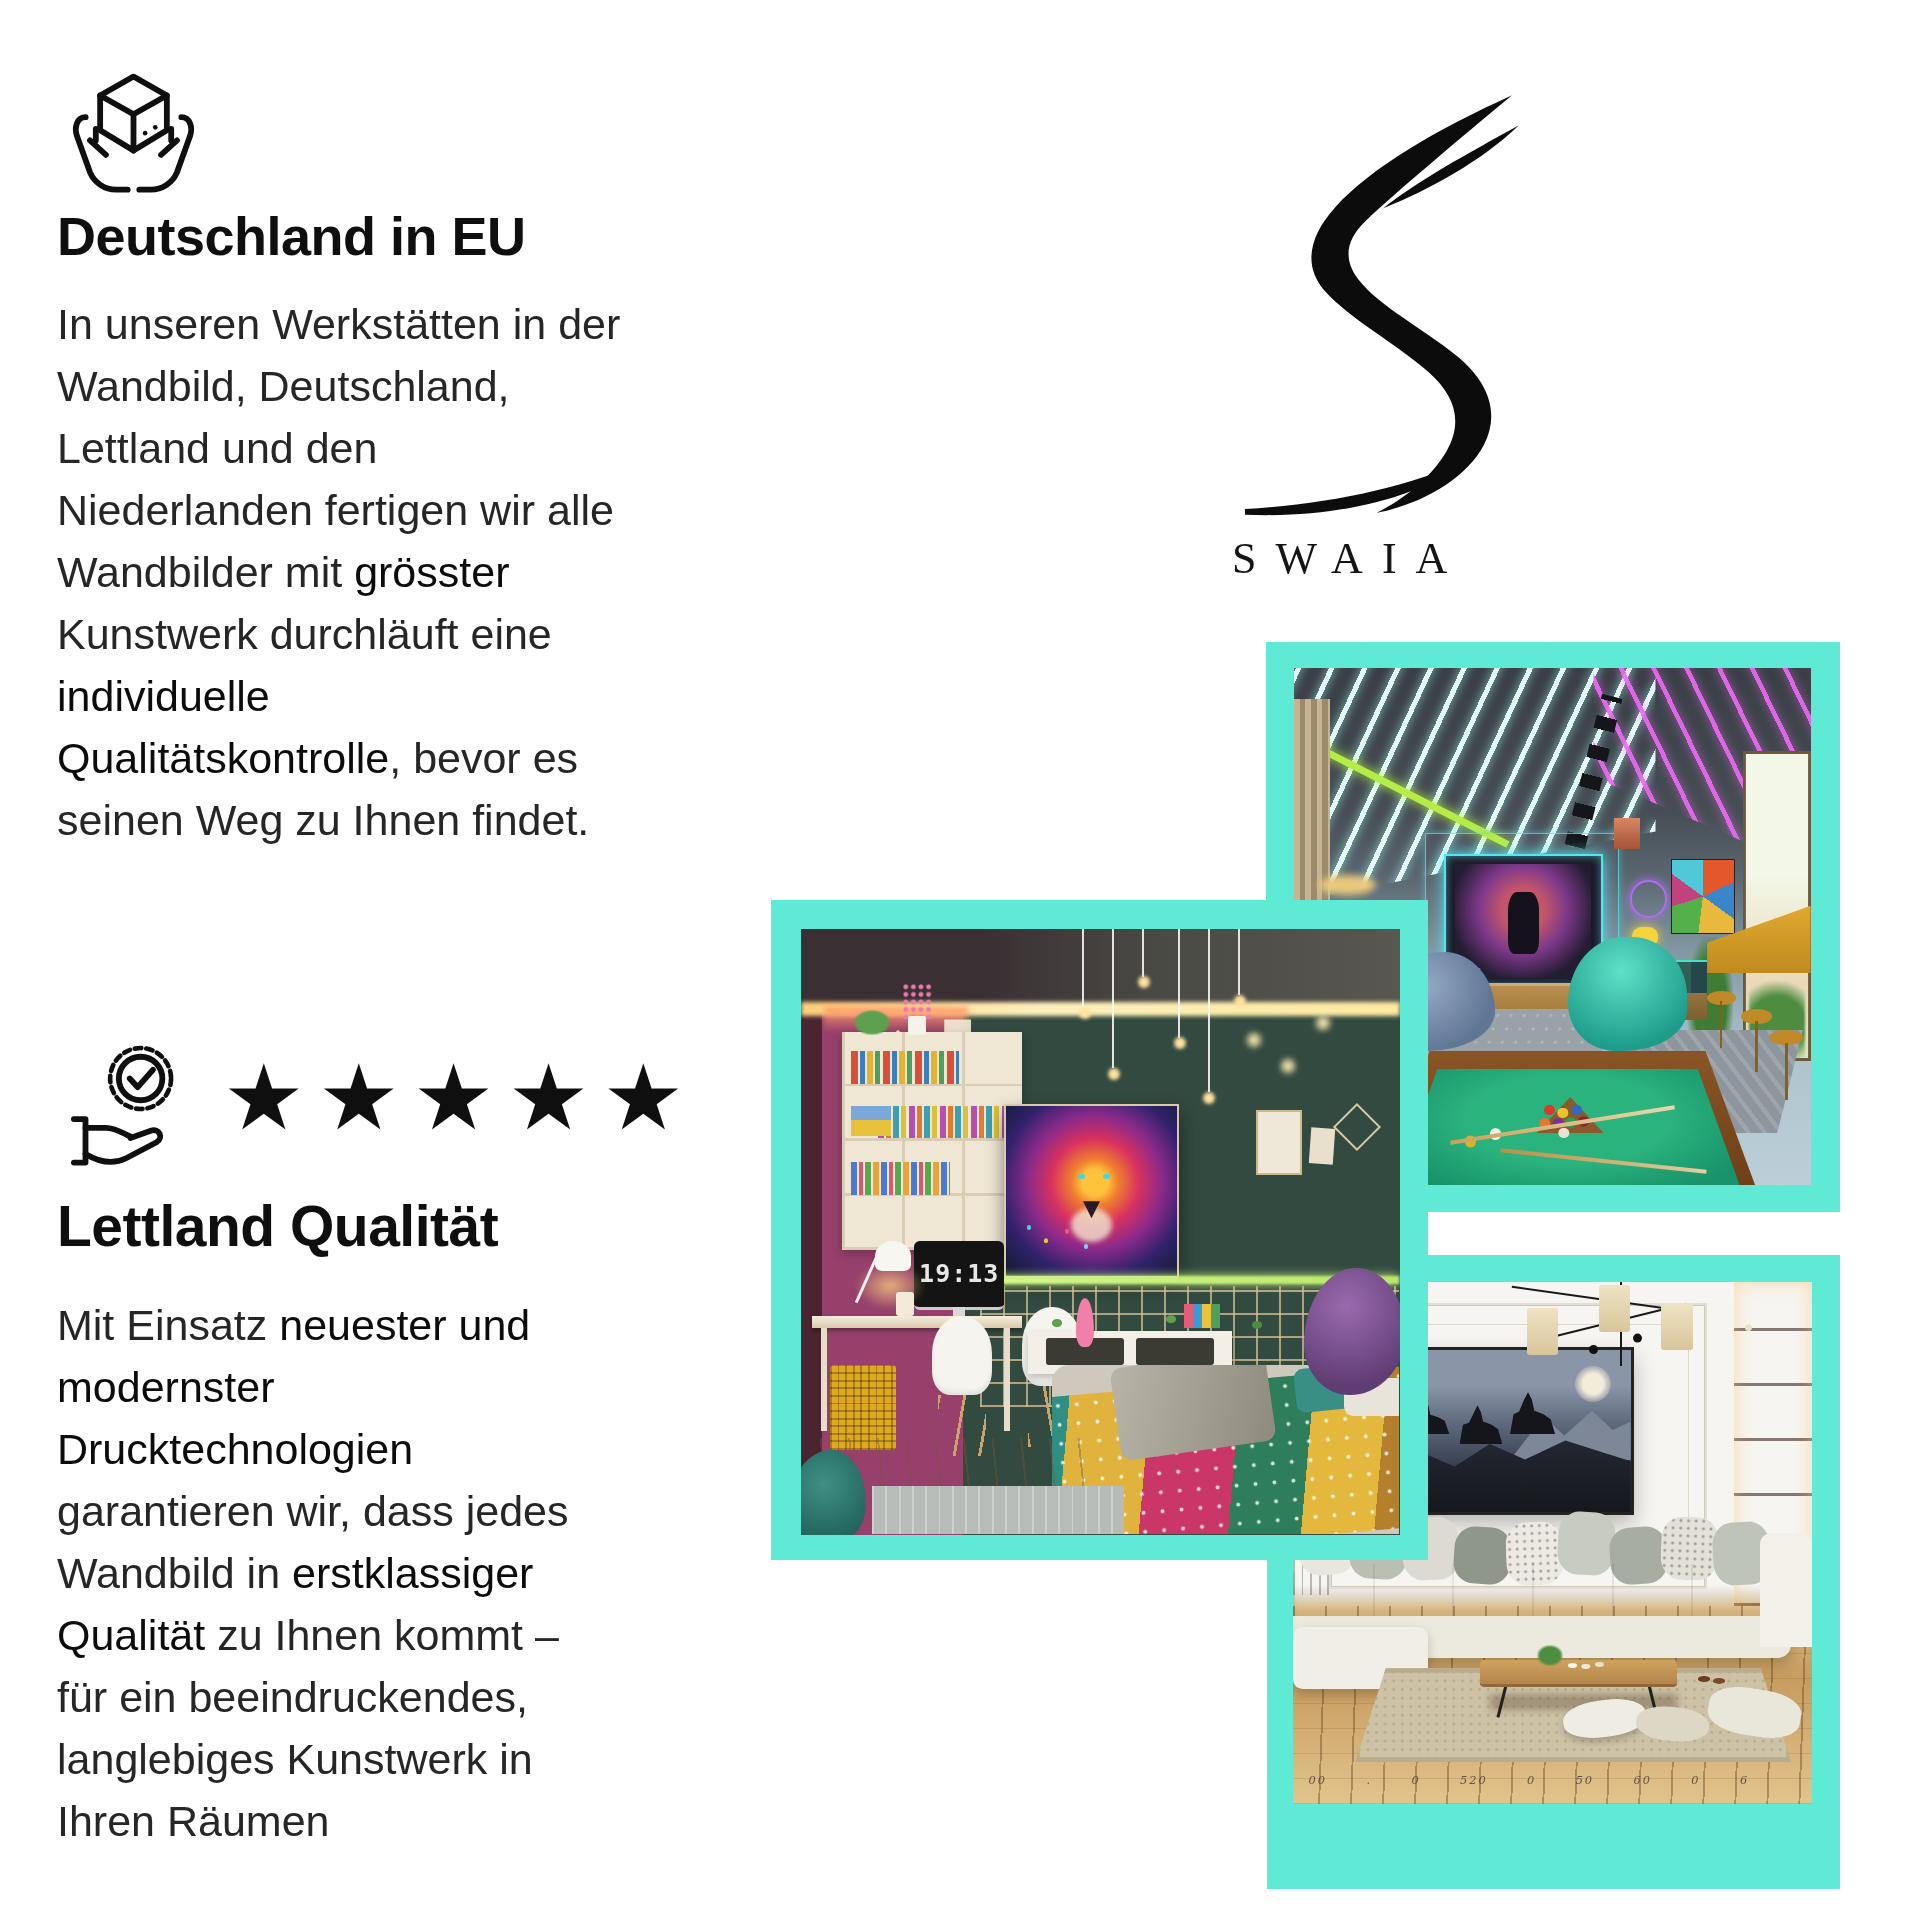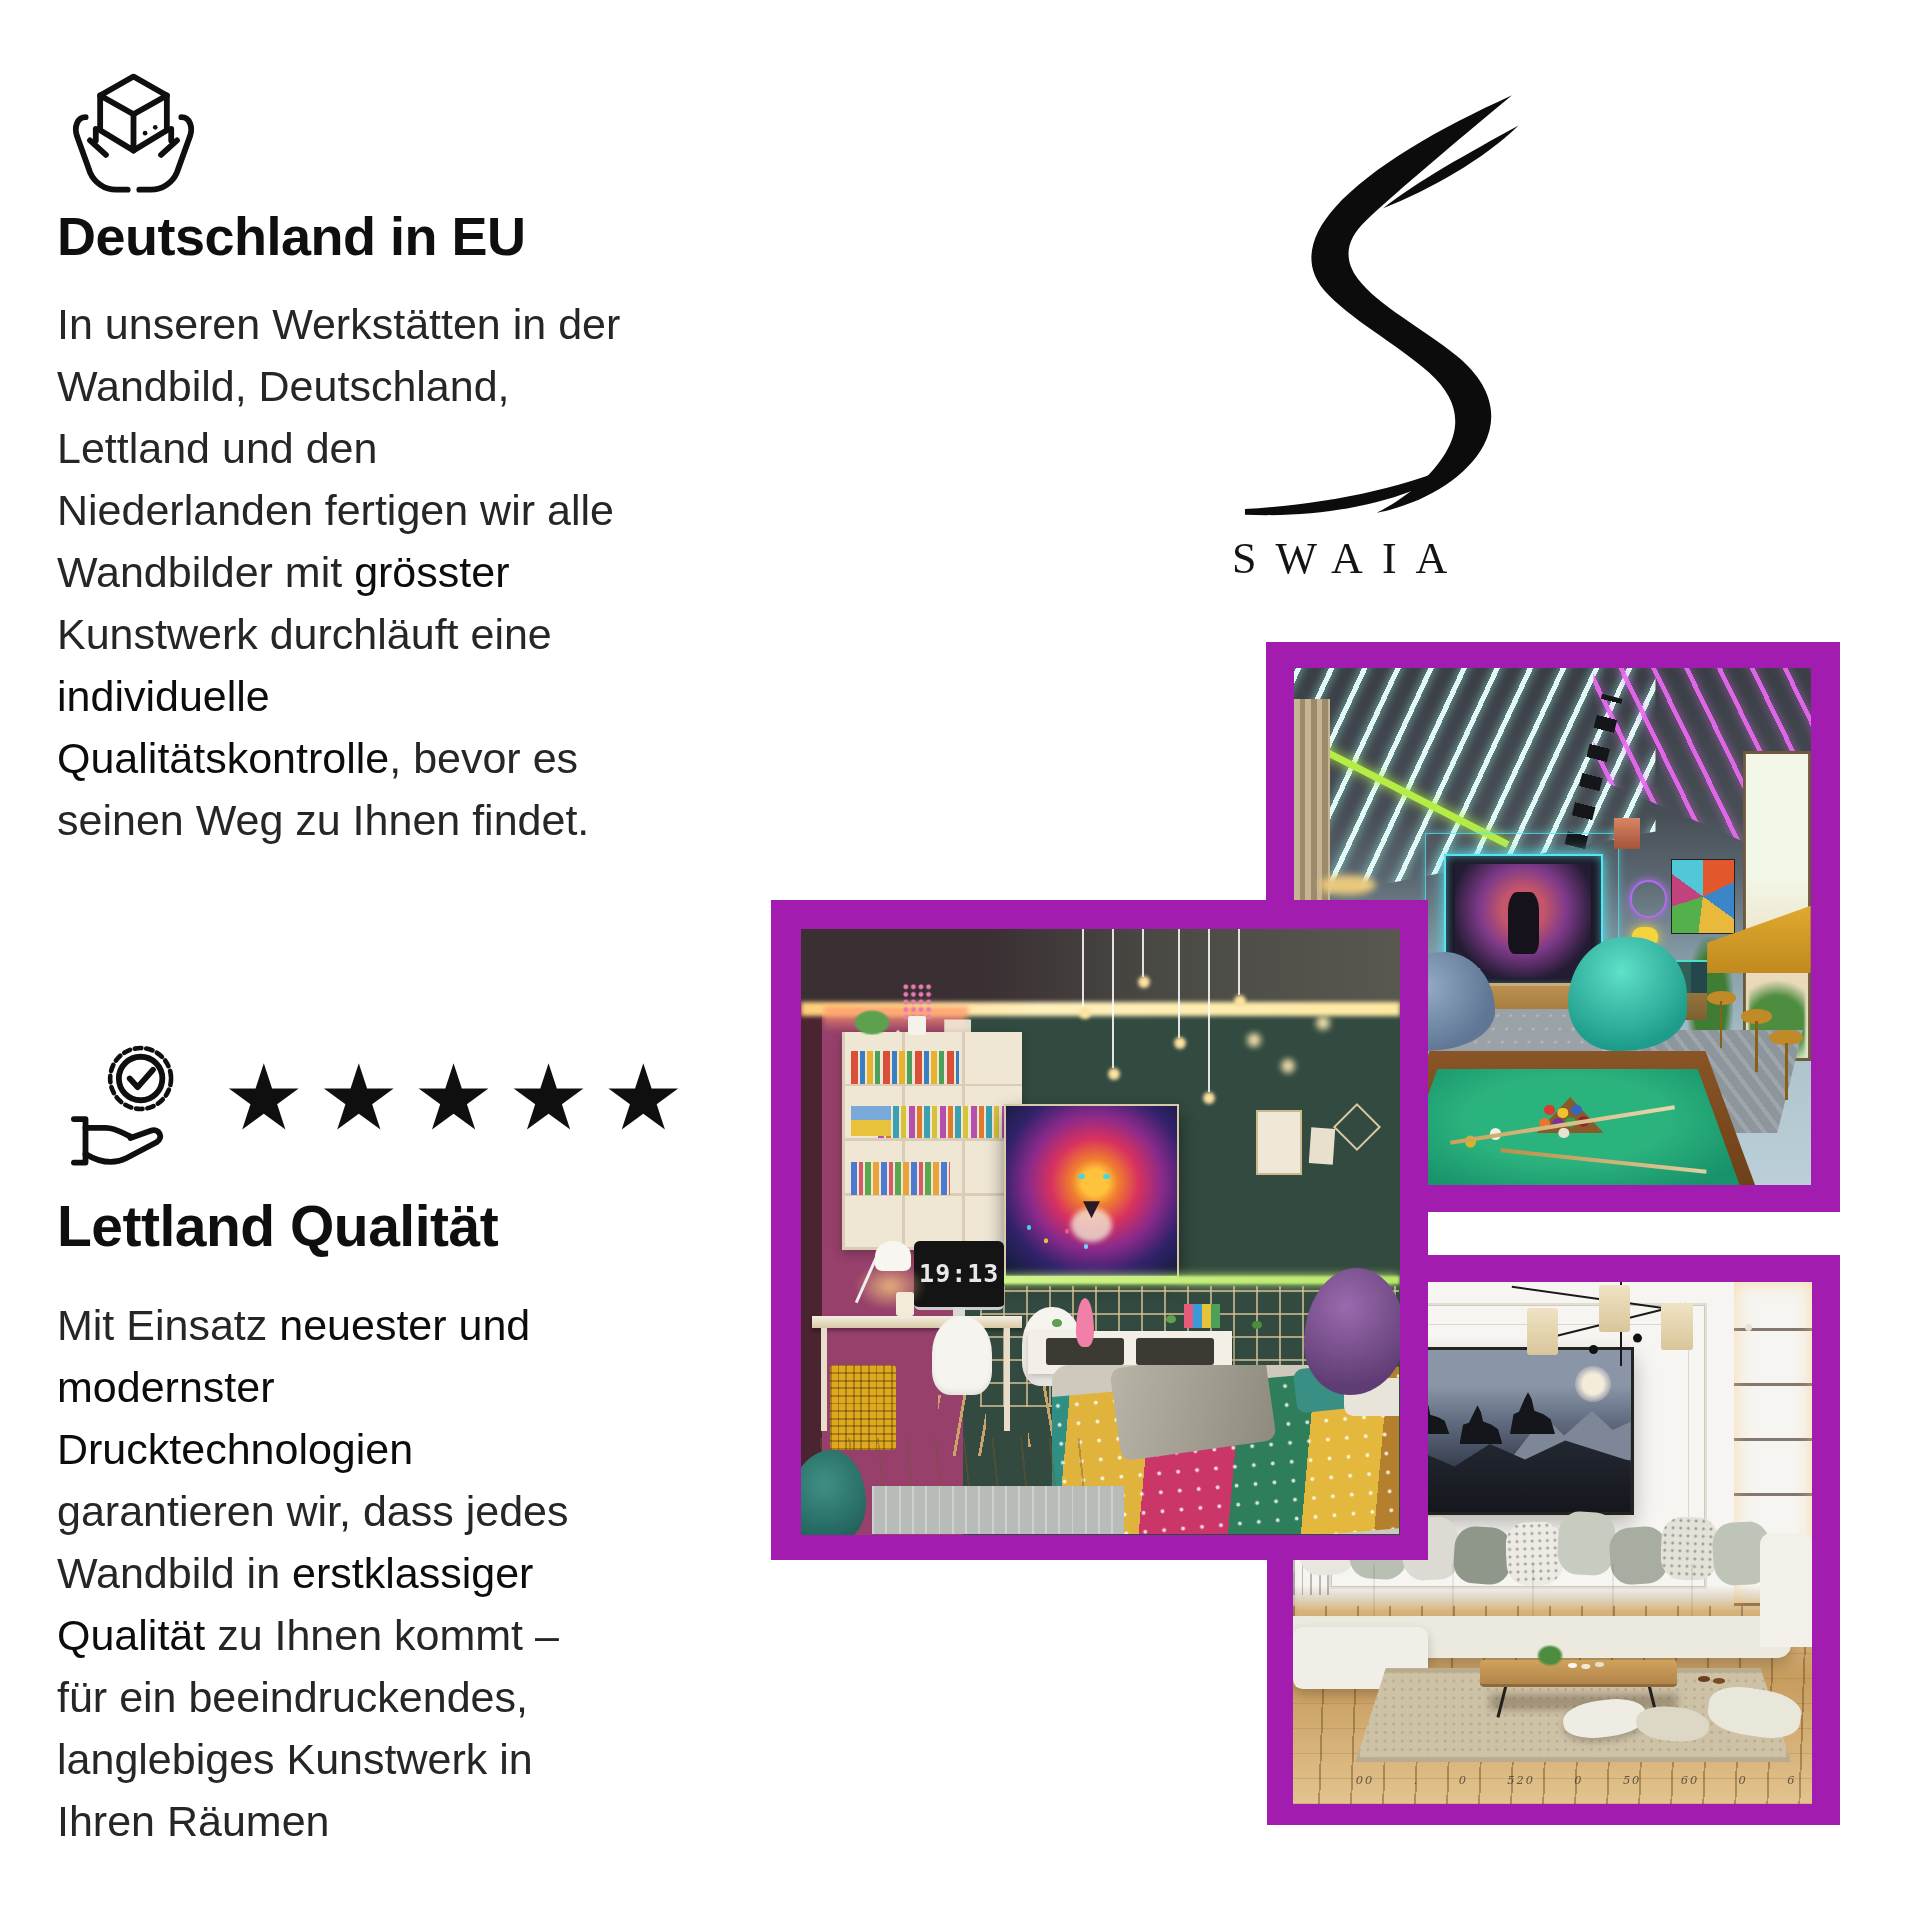--- a/index.html
+++ b/index.html
@@ -7,21 +7,21 @@
          font-family:"Liberation Sans",sans-serif;color:#262626;}
   .ab{position:absolute;}
   .hd{position:absolute;font-weight:700;color:#0f0f0f;letter-spacing:-0.5px;line-height:1.1;}
   .para{position:absolute;font-size:43px;line-height:62px;font-weight:400;color:#262626;}
   .tl{white-space:nowrap;}
   .tl .b{font-weight:400;color:#0c0c0c;}
   .stars{position:absolute;font-family:"DejaVu Sans",sans-serif;font-size:91px;line-height:1;
          letter-spacing:13.3px;color:#0f0f0f;}
   .wordmark{position:absolute;font-family:"Liberation Serif",serif;font-size:44px;font-weight:400;
             letter-spacing:19px;color:#141414;}
-  .panel{position:absolute;background:#a21caf;}
+  .panel{position:absolute;background:#5eead4;}
   .ph{position:absolute;overflow:hidden;background:#888;}
   .ph *{position:absolute;}
   .marks{font-family:"DejaVu Serif",serif;font-style:italic;font-size:11.4px;color:#4a443a;
          word-spacing:34px;letter-spacing:1.9px;opacity:.85;}
   svg{display:block;}
 </style>
 </head>
 <body>
 
 <div id="stage">
@@ -132,21 +132,21 @@
       <div style="left:16%;top:74%;width:74%;height:28%;background:linear-gradient(#8a5526,#6b3f17);clip-path:polygon(14% 0,86% 0,100% 100%,0 100%);"></div>
       <div style="left:19%;top:77.5%;width:68%;height:24.5%;background:radial-gradient(ellipse at 50% 40%,#2bb37e 0 40%,#18926a 80%);clip-path:polygon(13% 0,87% 0,100% 100%,0 100%);"></div>
       <div style="left:47%;top:83%;width:13%;height:7%;background:#8a5a2b;clip-path:polygon(50% 0,100% 100%,0 100%);"></div>
       <span style="left:48.5%;top:84.5%;width:10.5px;height:10.5px;border-radius:50%;background:#d93a2f;box-shadow:13.3px 2.9px 0 #f2c12e,27px 0 0 #3766c2,8.6px 13.3px 0 #7a2ea0,21px 12.4px 0 #2ea04e,-4.8px 13.3px 0 #e8762e,34px 11.4px 0 #8a2430,14.3px 23px 0 #e8e2d2;"></span>
       <span style="left:38%;top:89%;width:11.4px;height:11.4px;border-radius:50%;background:#f2efe4;box-shadow:-25px 7.6px 0 #d8b32a;"></span>
       <div style="left:30%;top:88%;width:44%;height:3.8px;background:linear-gradient(90deg,#caa25a,#e8d7ae);transform:rotate(-9deg);"></div>
       <div style="left:40%;top:95%;width:40%;height:3.8px;background:linear-gradient(90deg,#b89048,#e0cfa0);transform:rotate(6deg);"></div>
     </div>
   </div>
 
-  <div class="panel" style="left:1267px;top:1255px;width:573px;height:570px;z-index:2;text-align:right;">
+  <div class="panel" style="left:1267px;top:1255px;width:573px;height:634px;z-index:2;">
     <div class="ph" style="left:26px;top:27px;width:519px;height:522px;" aria-label="Helles Wohnzimmer mit Wolfsrudel-Wandbild über dem Sofa">
       <div style="inset:0;background:linear-gradient(180deg,#f6f5f1 0 58%,#e3ddd0 60%,#d8b57e 63%,#c79c5f 76%,#e3c48e 100%);"></div>
       <div style="left:0;top:62%;width:100%;height:38%;background-image:repeating-linear-gradient(92deg,rgba(108,74,36,.45) 0 1.9px,transparent 1.9px 32px),repeating-linear-gradient(0deg,rgba(150,110,60,.25) 0 1px,transparent 1px 25px);"></div>
       <div style="left:7%;top:4%;width:72%;height:54%;border:2.9px solid #e2ded4;box-shadow:inset 0 0 0 1px #cfcabc;"></div>
       <div style="left:10%;top:8%;width:66%;height:46%;border:1.9px solid #dcd7ca;"></div>
       <div style="left:0;top:0;width:7%;height:60%;background:linear-gradient(90deg,#8a7a5e,#6e6148);background-image:repeating-linear-gradient(90deg,rgba(0,0,0,.25) 0 1.9px,transparent 1.9px 8.6px);"></div>
       <div style="left:7%;top:9%;width:15%;height:22%;background:#7a6848;"></div>
       <div style="left:8.5%;top:11%;width:5%;height:9%;background:#cfc9ba;border:2.9px solid #f5f2ea;"></div>
       <div style="left:15.5%;top:13%;width:4%;height:7%;background:#b9b2a0;border:2.9px solid #f5f2ea;transform:rotate(3deg);"></div>
       <div style="left:4%;top:12%;width:20%;height:18%;background:radial-gradient(rgba(255,224,150,.55),transparent 70%);filter:blur(1.9px);"></div>

